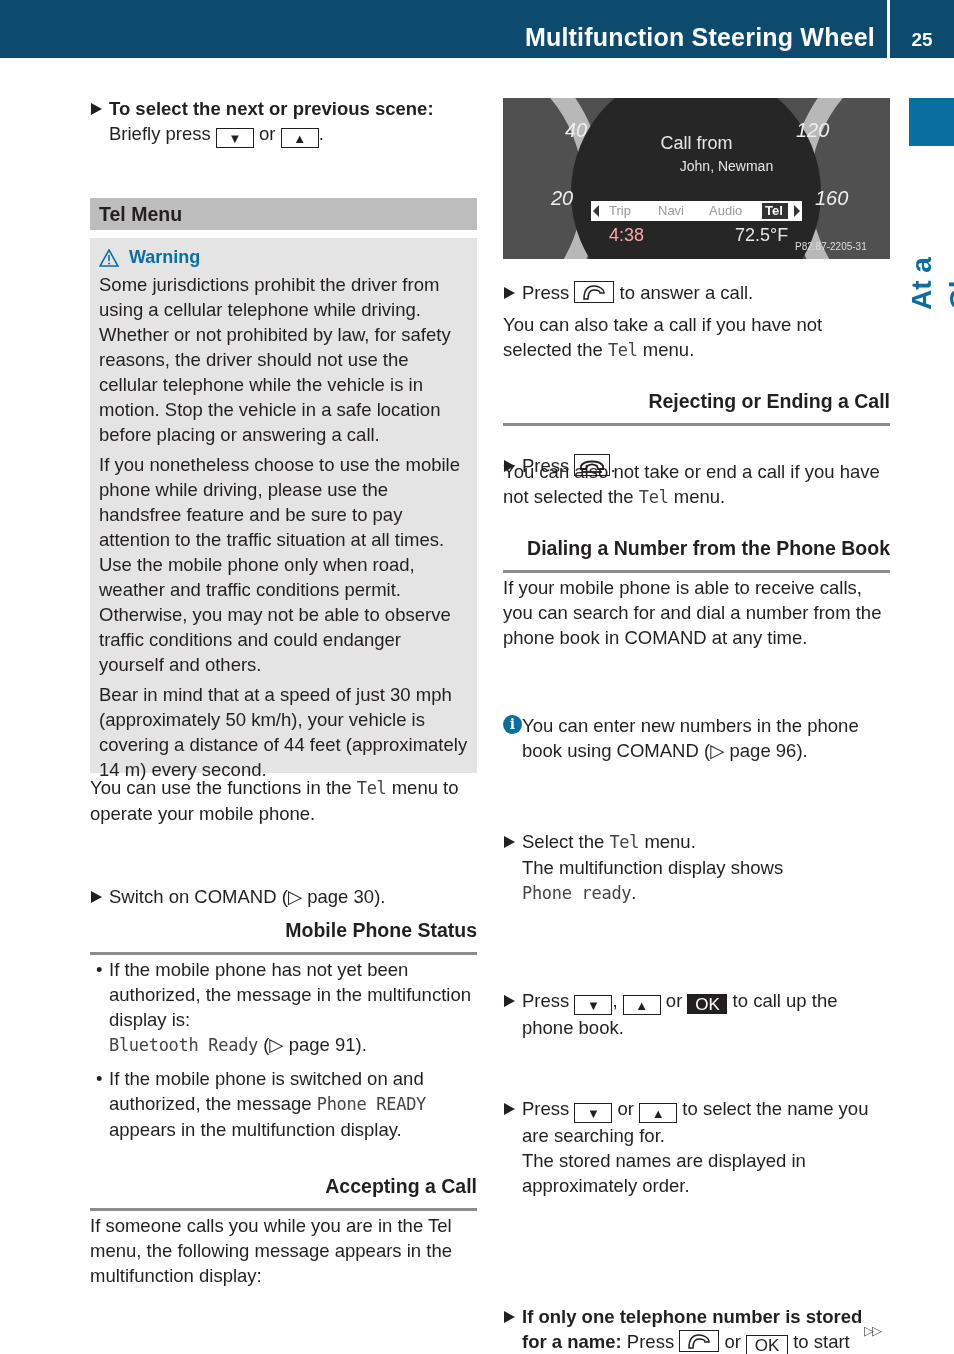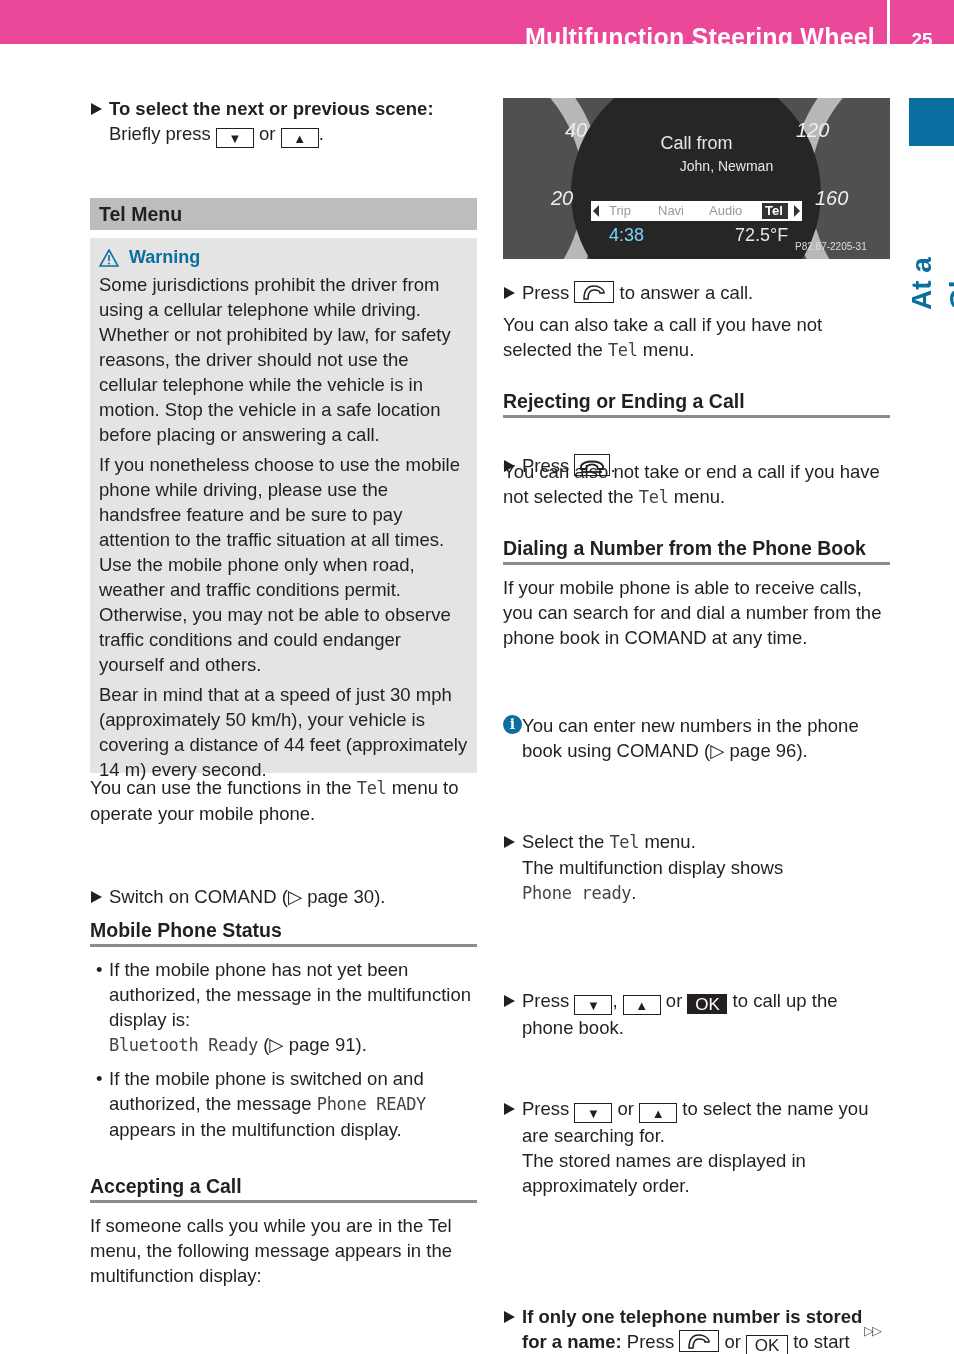--- a/index.html
+++ b/index.html
@@ -3,22 +3,22 @@
 <meta charset="utf-8">
 <style>
   html, body { margin: 0; padding: 0; }
   body {
     width: 954px; height: 1354px; position: relative; overflow: hidden;
     background: #ffffff; color: #231f20;
     font-family: "Liberation Sans", "DejaVu Sans", sans-serif;
     font-size: 18.5px; line-height: 25px;
   }
   .header-bar {
-    position: absolute; left: 0; top: 0; width: 954px; height: 44px;
-    background: #ec4899;
+    position: absolute; left: 0; top: 0; width: 954px; height: 58px;
+    background: #0c4a6e;
   }
   .header-title {
     position: absolute; right: 79px; top: 20px;
     color: #fff; font-weight: bold; font-size: 25px; line-height: 34px; letter-spacing: 0.2px;
   }
   .header-divider { position: absolute; left: 887px; top: 0; width: 3px; height: 58px; background: #fff; }
   .page-number {
     position: absolute; left: 890px; top: 26px; width: 64px; text-align: center;
     color: #fff; font-weight: bold; font-size: 19px; line-height: 28px;
   }
@@ -56,21 +56,21 @@
     background: #bdbdbd; height: 32px; line-height: 32px; padding-left: 9px;
     font-weight: bold; font-size: 19.5px;
   }
   .warning-box { background: #e4e4e4; padding: 4px 9px 20px 9px; }
   .warning-head { color: #0a6ea0; font-weight: bold; font-size: 18px; height: 30px; line-height: 30px; }
   .warning-head svg { vertical-align: -4px; margin-right: 10px; }
   .warning-box p { margin: 0 0 5px 0; }
 
   .section-head {
     font-weight: bold; font-size: 19.5px; line-height: 27px;
-    border-bottom: 3px solid #8c8c8c; padding-bottom: 0;
+    border-bottom: 3px solid #8c8c8c; padding-bottom: 8px; text-align: right;
   }
   .bullet { position: relative; padding-left: 19px; margin-bottom: 8px; }
   .bullet::before { content: "•"; position: absolute; left: 6px; top: 0; }
 
   .info-note { position: relative; padding-left: 19px; }
   .info-icon {
     position: absolute; left: 0; top: 2px; width: 19px; height: 19px; border-radius: 50%;
     background: #0a6ea0; color: #fff; font-weight: bold; font-size: 14px; line-height: 19px; text-align: center;
     font-family: "DejaVu Serif", serif;
   }
@@ -162,21 +162,21 @@
   <div style="position:absolute;left:62px;top:20px;color:#eee;font-style:italic;font-size:20px;">40</div>
   <div style="position:absolute;left:48px;top:88px;color:#eee;font-style:italic;font-size:20px;">20</div>
   <div style="position:absolute;left:293px;top:20px;color:#eee;font-style:italic;font-size:20px;">120</div>
   <div style="position:absolute;left:312px;top:88px;color:#eee;font-style:italic;font-size:20px;">160</div>
   <div style="position:absolute;left:0;width:387px;top:34px;text-align:center;color:#e6e6e6;font-size:18px;line-height:23px;">Call from</div>
   <div style="position:absolute;left:0;width:447px;top:57px;text-align:center;color:#e6e6e6;font-size:14px;line-height:23px;">John, Newman</div>
   <div style="position:absolute;left:106px;top:104px;color:#999;font-size:13px;line-height:18px;">Trip</div>
   <div style="position:absolute;left:155px;top:104px;color:#999;font-size:13px;line-height:18px;">Navi</div>
   <div style="position:absolute;left:206px;top:104px;color:#999;font-size:13px;line-height:18px;">Audio</div>
   <div style="position:absolute;left:262px;top:104px;color:#fff;font-weight:bold;font-size:13px;line-height:18px;">Tel</div>
-  <div style="position:absolute;left:106px;top:125px;color:#7dd3fc;font-size:18px;">4:38</div>
+  <div style="position:absolute;left:106px;top:125px;color:#fca5a5;font-size:18px;">4:38</div>
   <div style="position:absolute;left:232px;top:125px;color:#e6e6e6;font-size:18px;">72.5°F</div>
   <div style="position:absolute;left:292px;top:142px;color:#ddd;font-size:10px;line-height:14px;">P82.87-2205-31</div>
 </div>
 
 <div class="col col-right">
 
   <div class="abs step" style="top:280px;">
     <span>Press</span>
     <span class="key key-phone"><svg width="28" height="18" viewBox="0 0 28 18">
           <path d="M4 16 C4 6 9 3 14 3 C19 3 24 6 24 10 L20 10 C20 8 17 7 14 7 C11 7 8 9 8 16 Z" fill="none" stroke="#231f20" stroke-width="1.5"></path>

